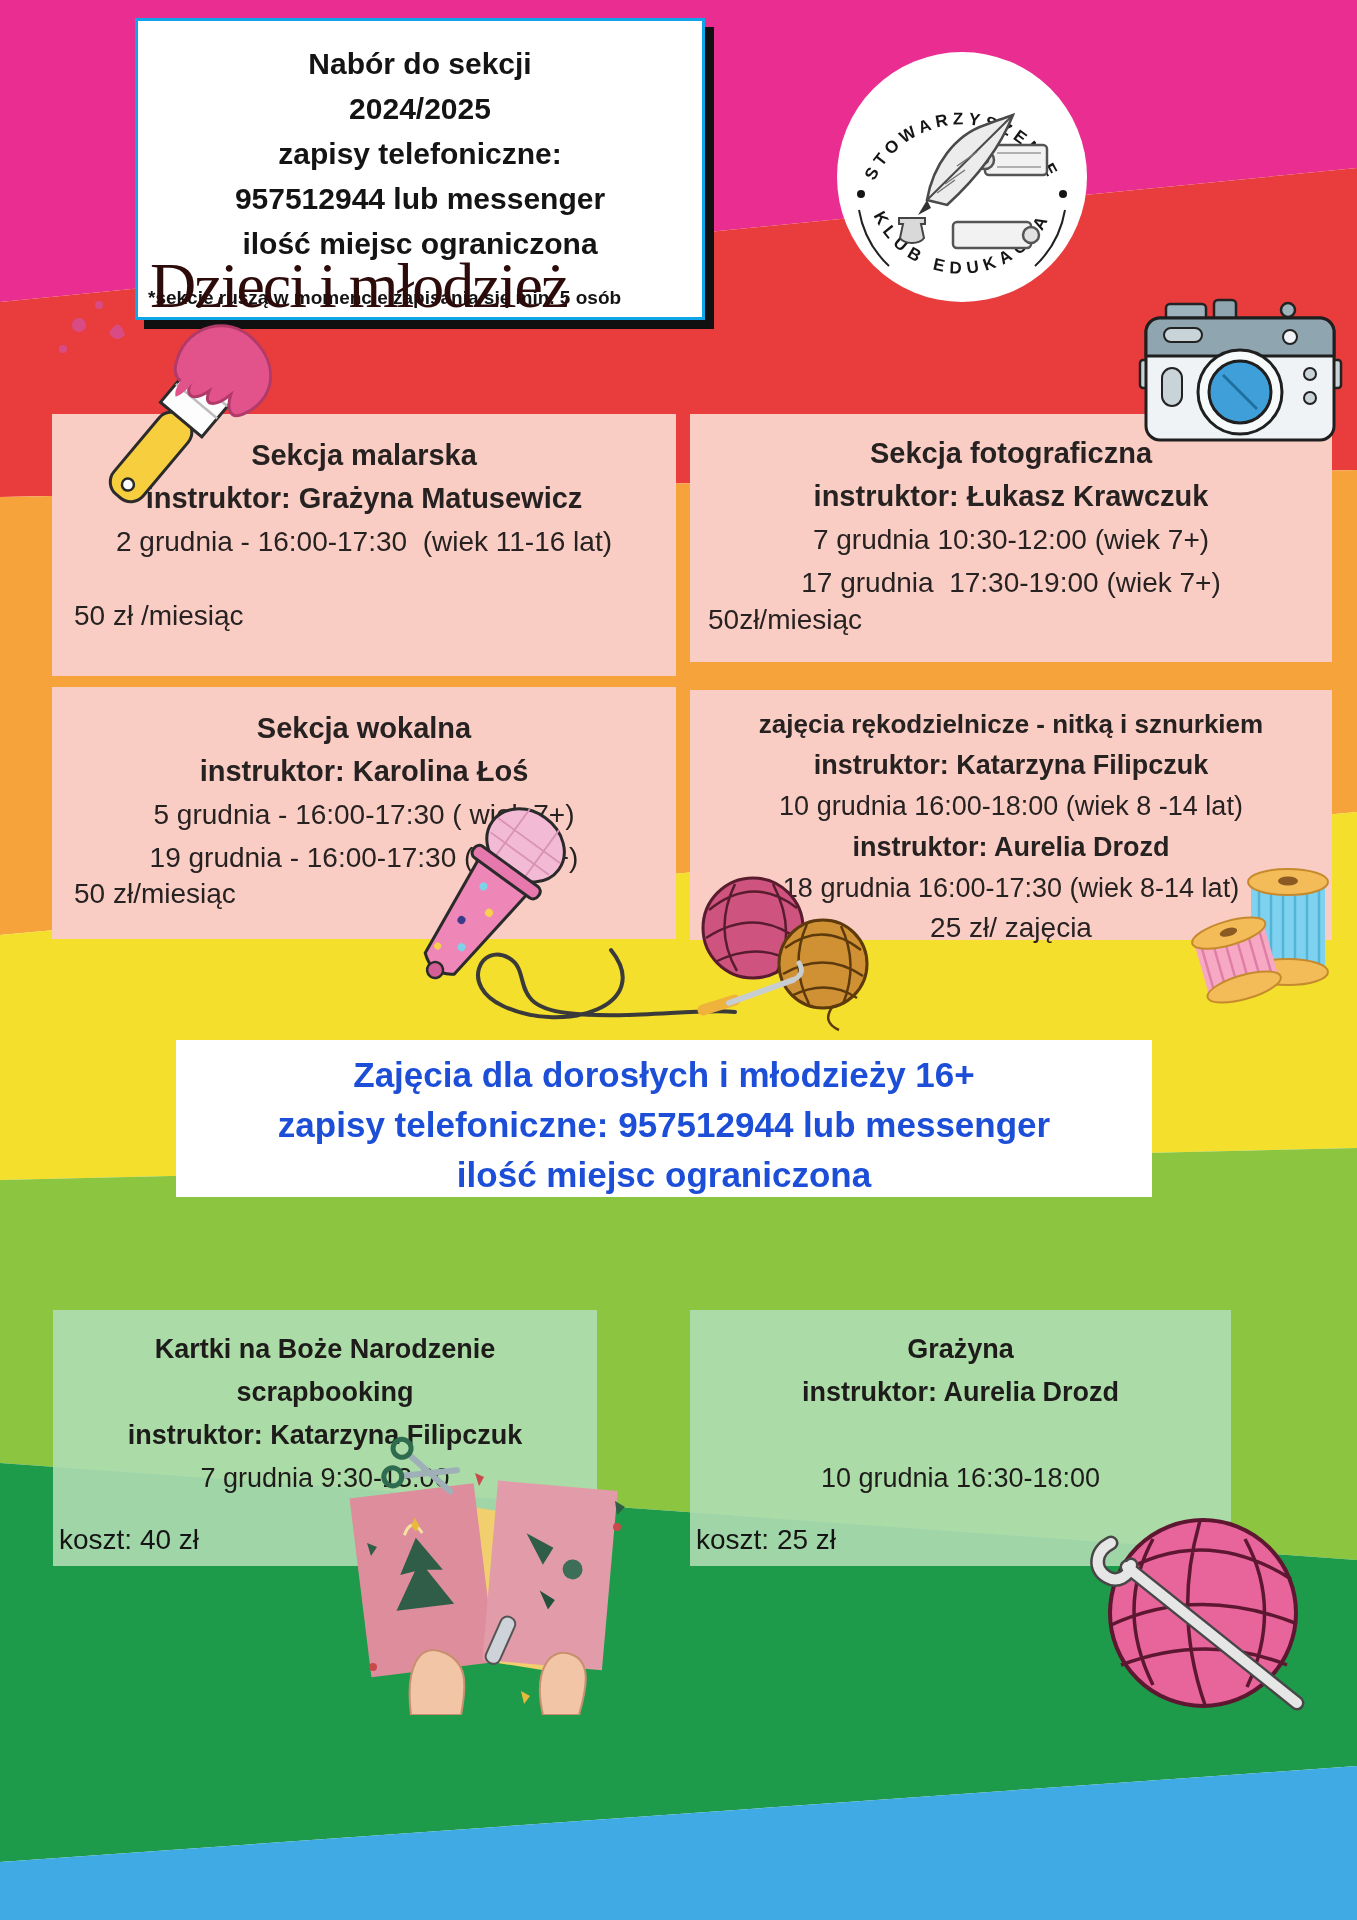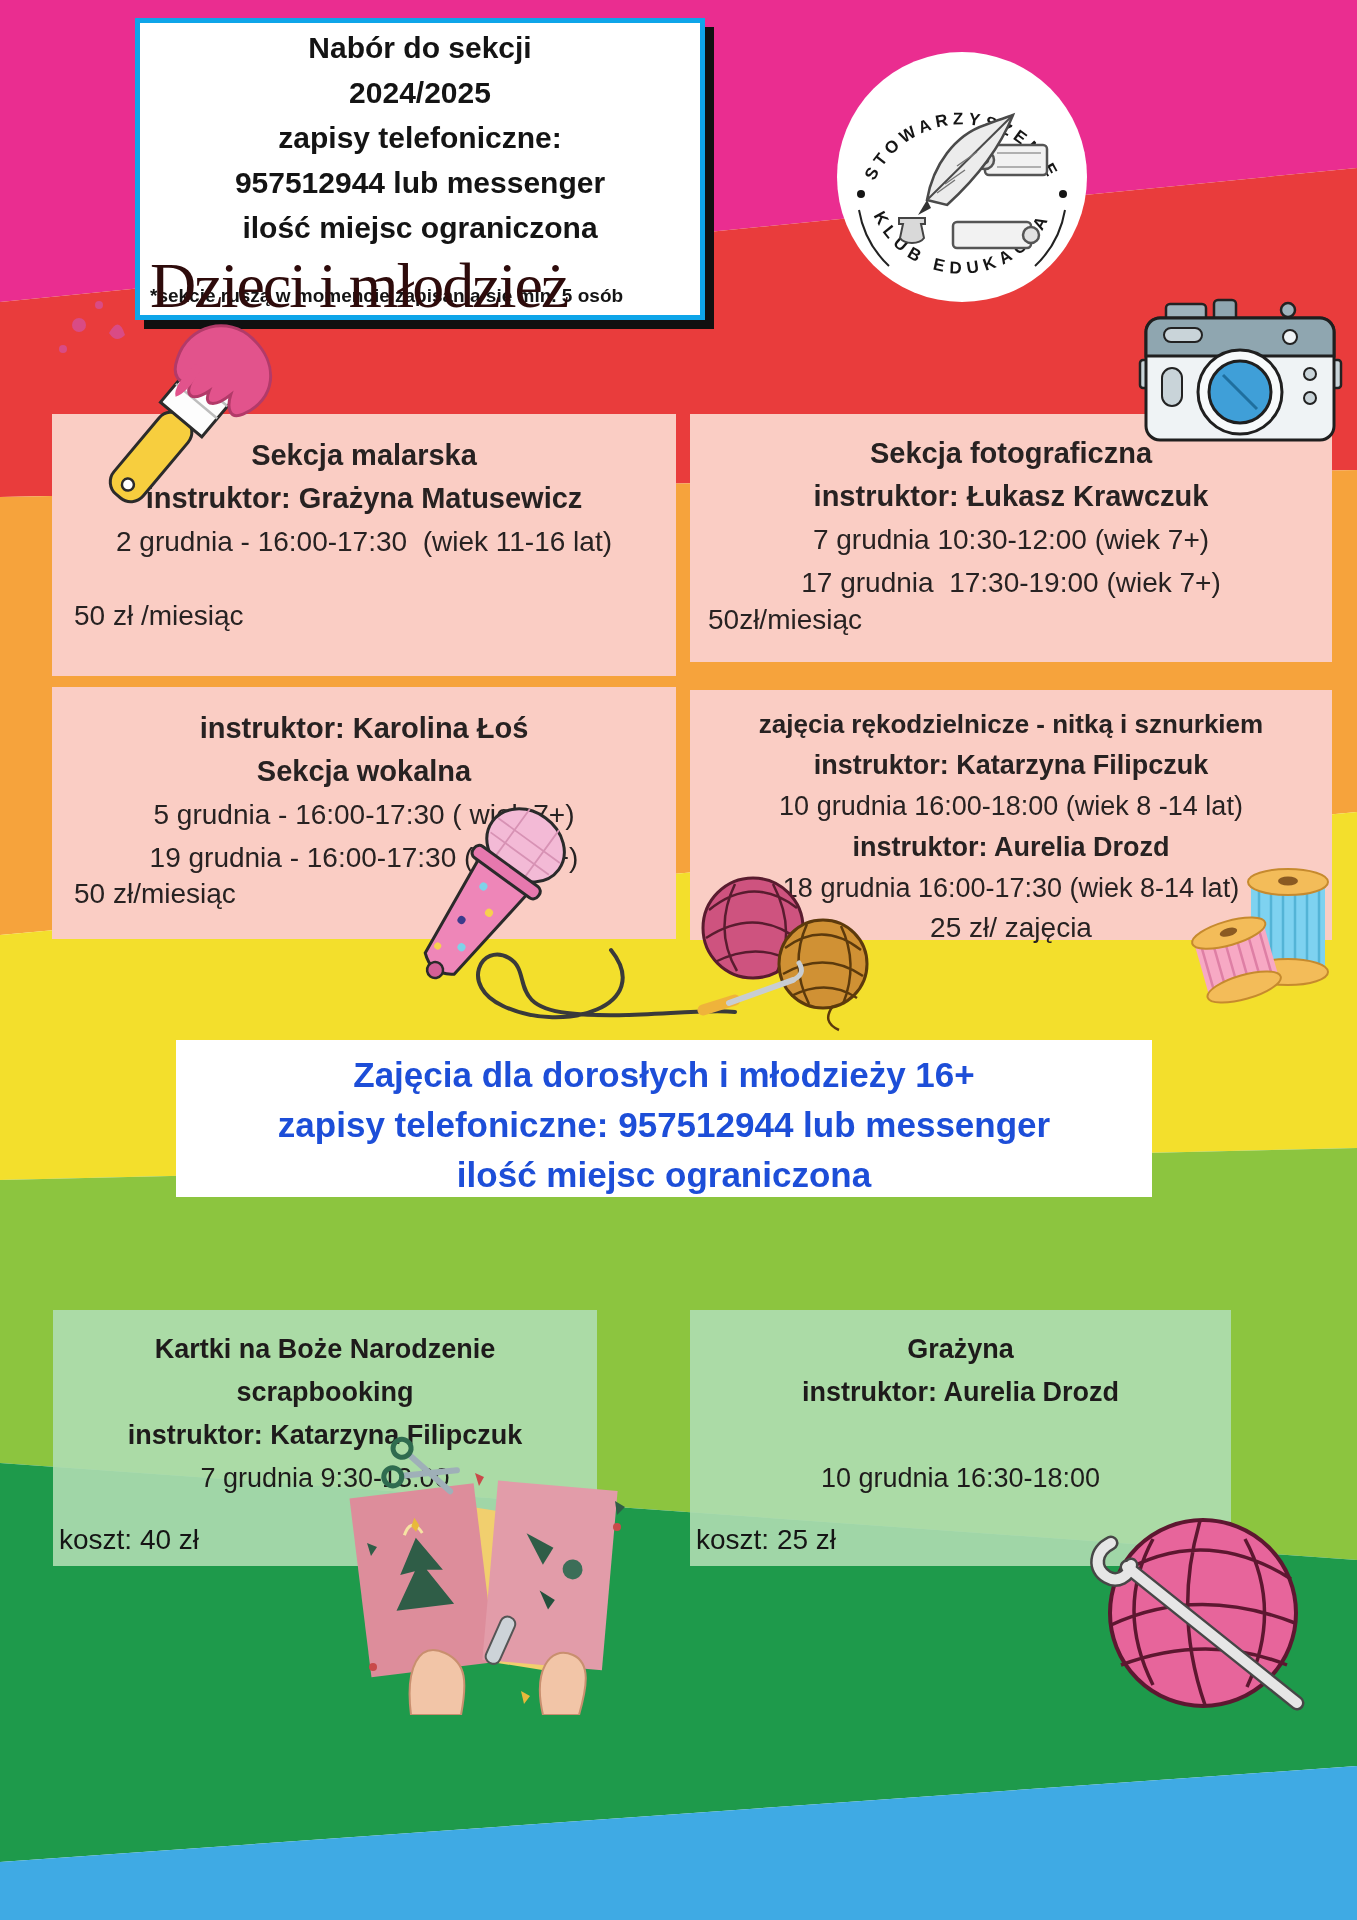--- a/index.html
+++ b/index.html
@@ -2,22 +2,22 @@
 <html><head>
 <meta charset="utf-8">
 <style>
   html,body{margin:0;padding:0;background:#ffffff;}
   .poster{position:relative;width:1357px;height:1920px;overflow:hidden;font-family:"Liberation Sans",sans-serif;}
   .bg{position:absolute;left:0;top:0;z-index:0;}
   .art{position:absolute;z-index:3;}
   .layer{position:absolute;z-index:2;}
 
   
-  .topbox{left:135px;top:18px;width:570px;height:302px;background:#ffffff;border:5px solid #0ea5e9;
-          box-shadow:9px 9px 0 #101010;box-sizing:border-box;padding-top:2px;}
+  .topbox{left:135px;top:18px;width:570px;height:302px;background:#ffffff;border:3px solid #0ea5e9;
+          box-shadow:9px 9px 0 #101010;box-sizing:border-box;padding-top:20px;}
   .tline{margin:0;text-align:center;font-weight:700;font-size:30px;line-height:45px;color:#141414;white-space:pre-wrap;}
   .footnote{position:absolute;left:10px;bottom:8px;right:6px;font-weight:700;font-size:19px;color:#141414;text-align:left;white-space:pre-wrap;}
 
   
   .kidstitle{left:150px;top:252px;width:810px;text-align:left;margin:0;
              font-family:"Liberation Serif",serif;font-weight:400;font-size:64px;letter-spacing:-2px;
              color:#2E0B0B;line-height:1.05;}
 
   
   .card{background:#FACDC4;text-align:center;box-sizing:border-box;padding-top:20px;}
@@ -140,22 +140,22 @@
 
   <div class="layer card c2" style="left:690px;top:414px;width:642px;height:248px;">
     <p class="b">Sekcja fotograficzna</p>
     <p class="b">instruktor: Łukasz Krawczuk</p>
     <p>7 grudnia 10:30-12:00 (wiek 7+)</p>
     <p>17 grudnia  17:30-19:00 (wiek 7+)</p>
     <span class="price" style="left:18px;top:190px;">50zł/miesiąc</span>
   </div>
 
   <div class="layer card" style="left:52px;top:687px;width:624px;height:252px;">
+    <p class="b">Sekcja wokalna</p>
     <p class="b">instruktor: Karolina Łoś</p>
-    <p class="b">Sekcja wokalna</p>
     <p>5 grudnia - 16:00-17:30 ( wiek 7+)</p>
     <p>19 grudnia - 16:00-17:30 (wiek 7+)</p>
     <span class="price" style="left:22px;top:191px;">50 zł/miesiąc</span>
   </div>
 
   <div class="layer card c4" style="left:690px;top:690px;width:642px;height:250px;">
     <p class="b long">zajęcia rękodzielnicze - nitką i sznurkiem</p>
     <p class="b">instruktor: Katarzyna Filipczuk</p>
     <p>10 grudnia 16:00-18:00 (wiek 8 -14 lat)</p>
     <p class="b">instruktor: Aurelia Drozd</p>

